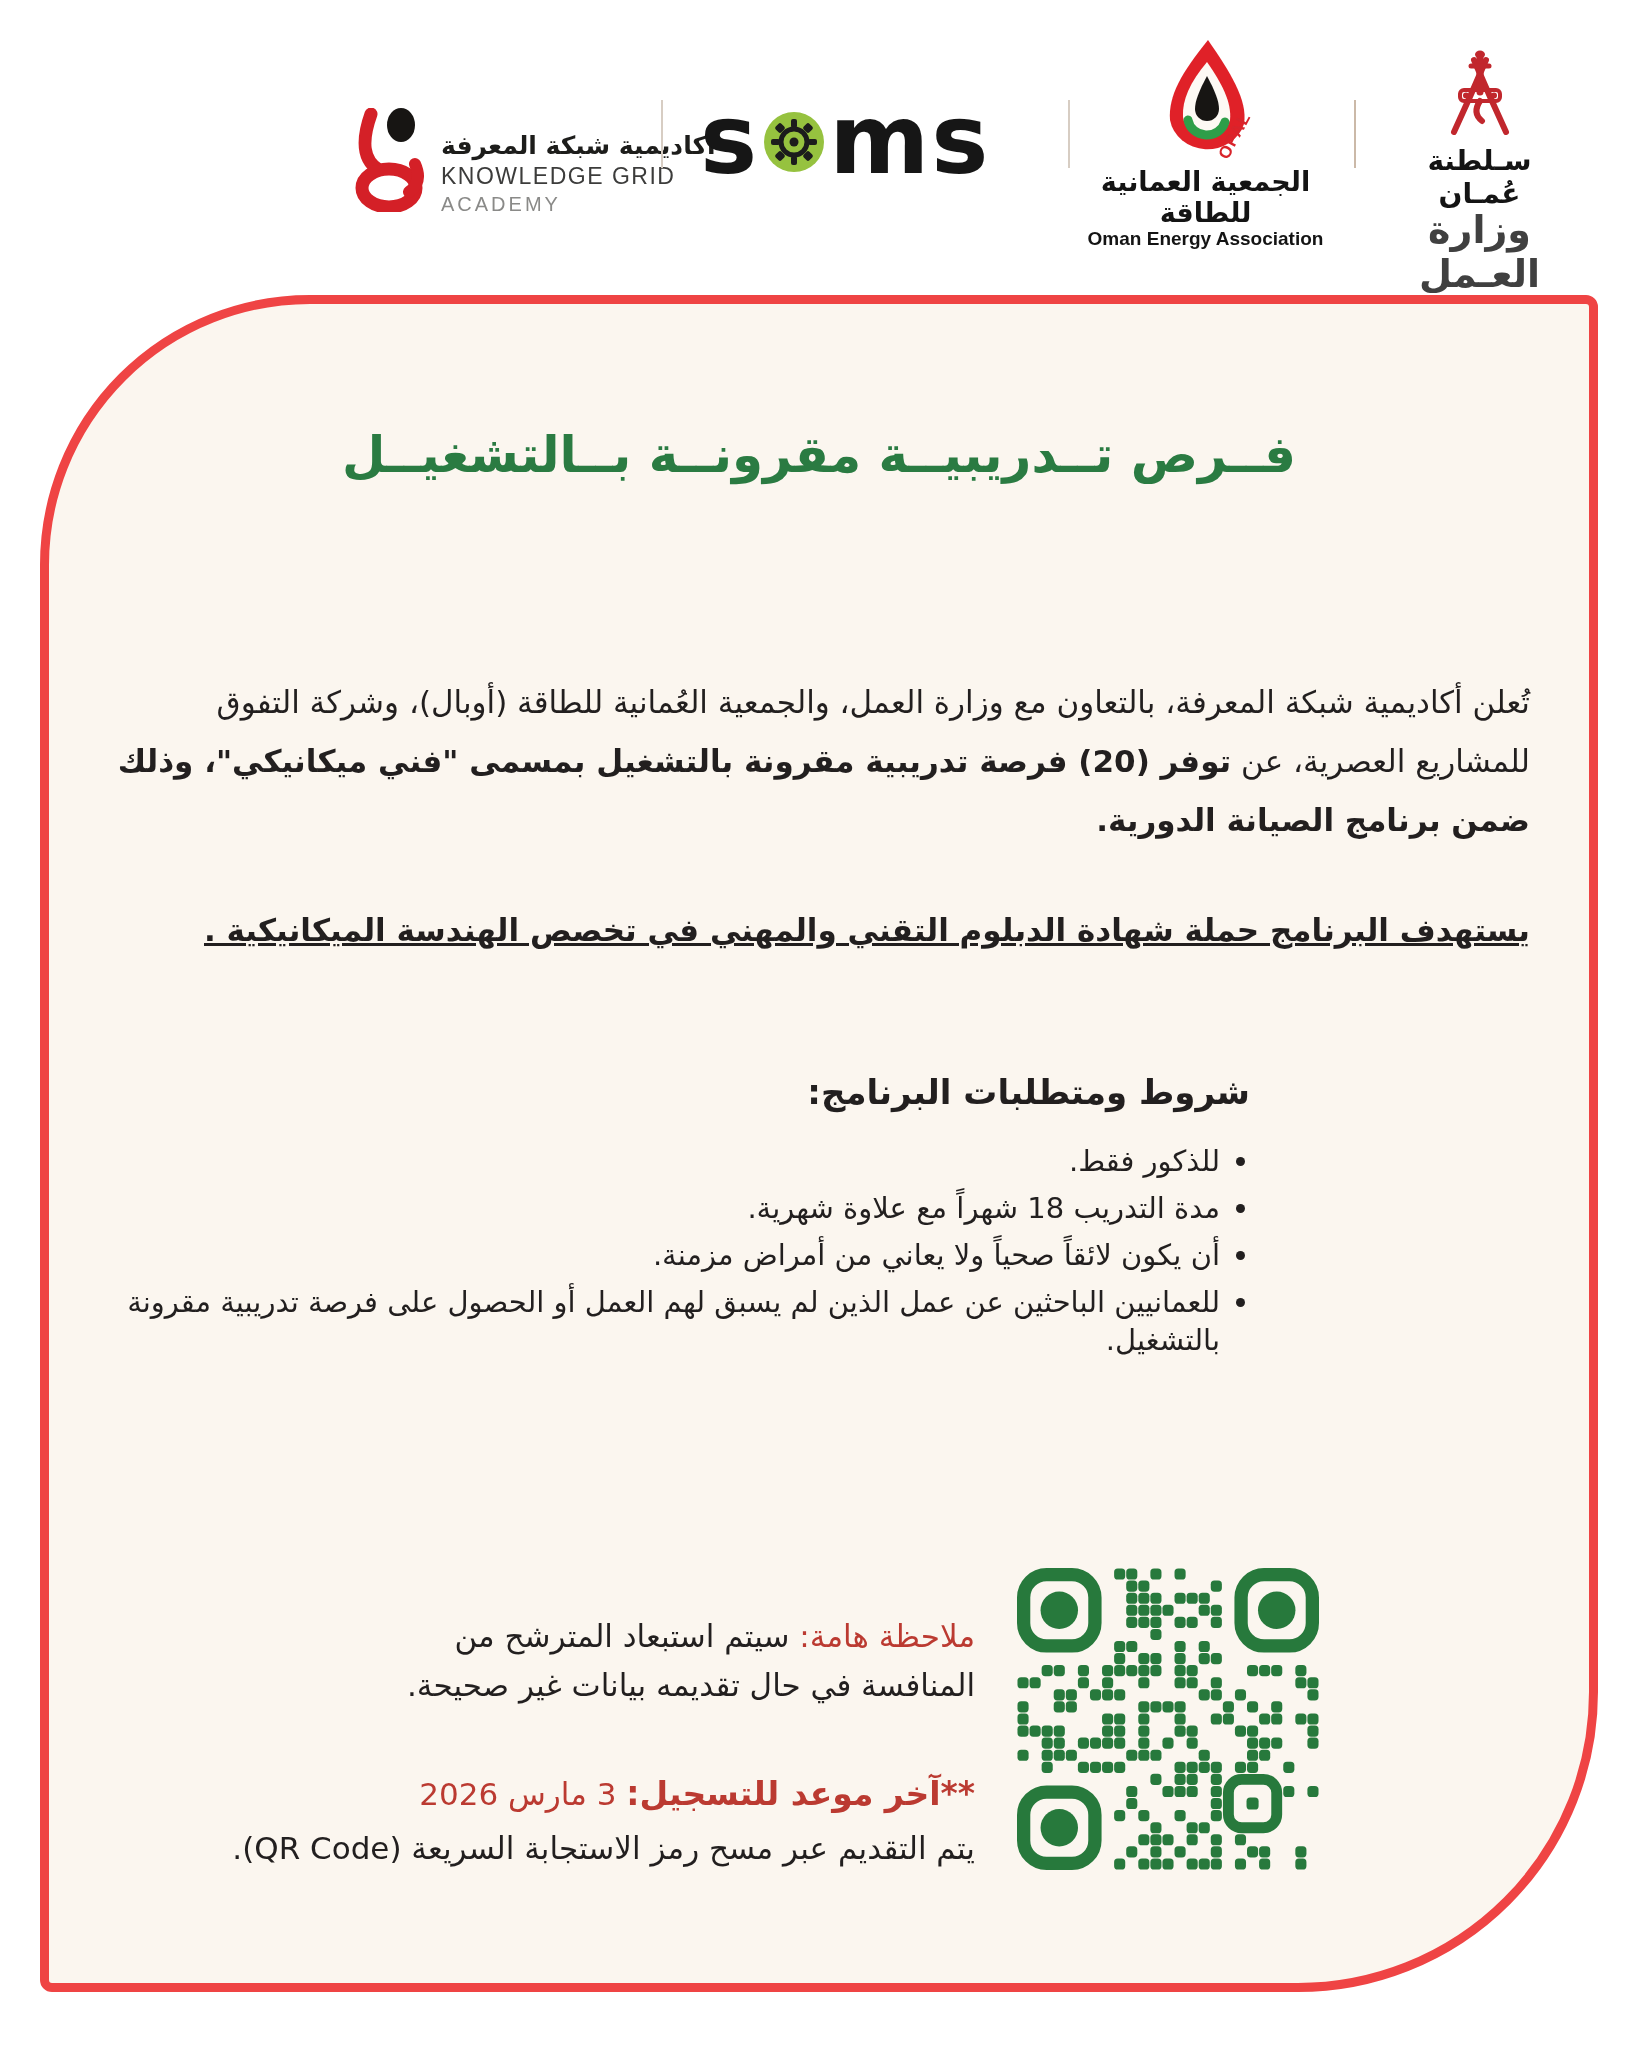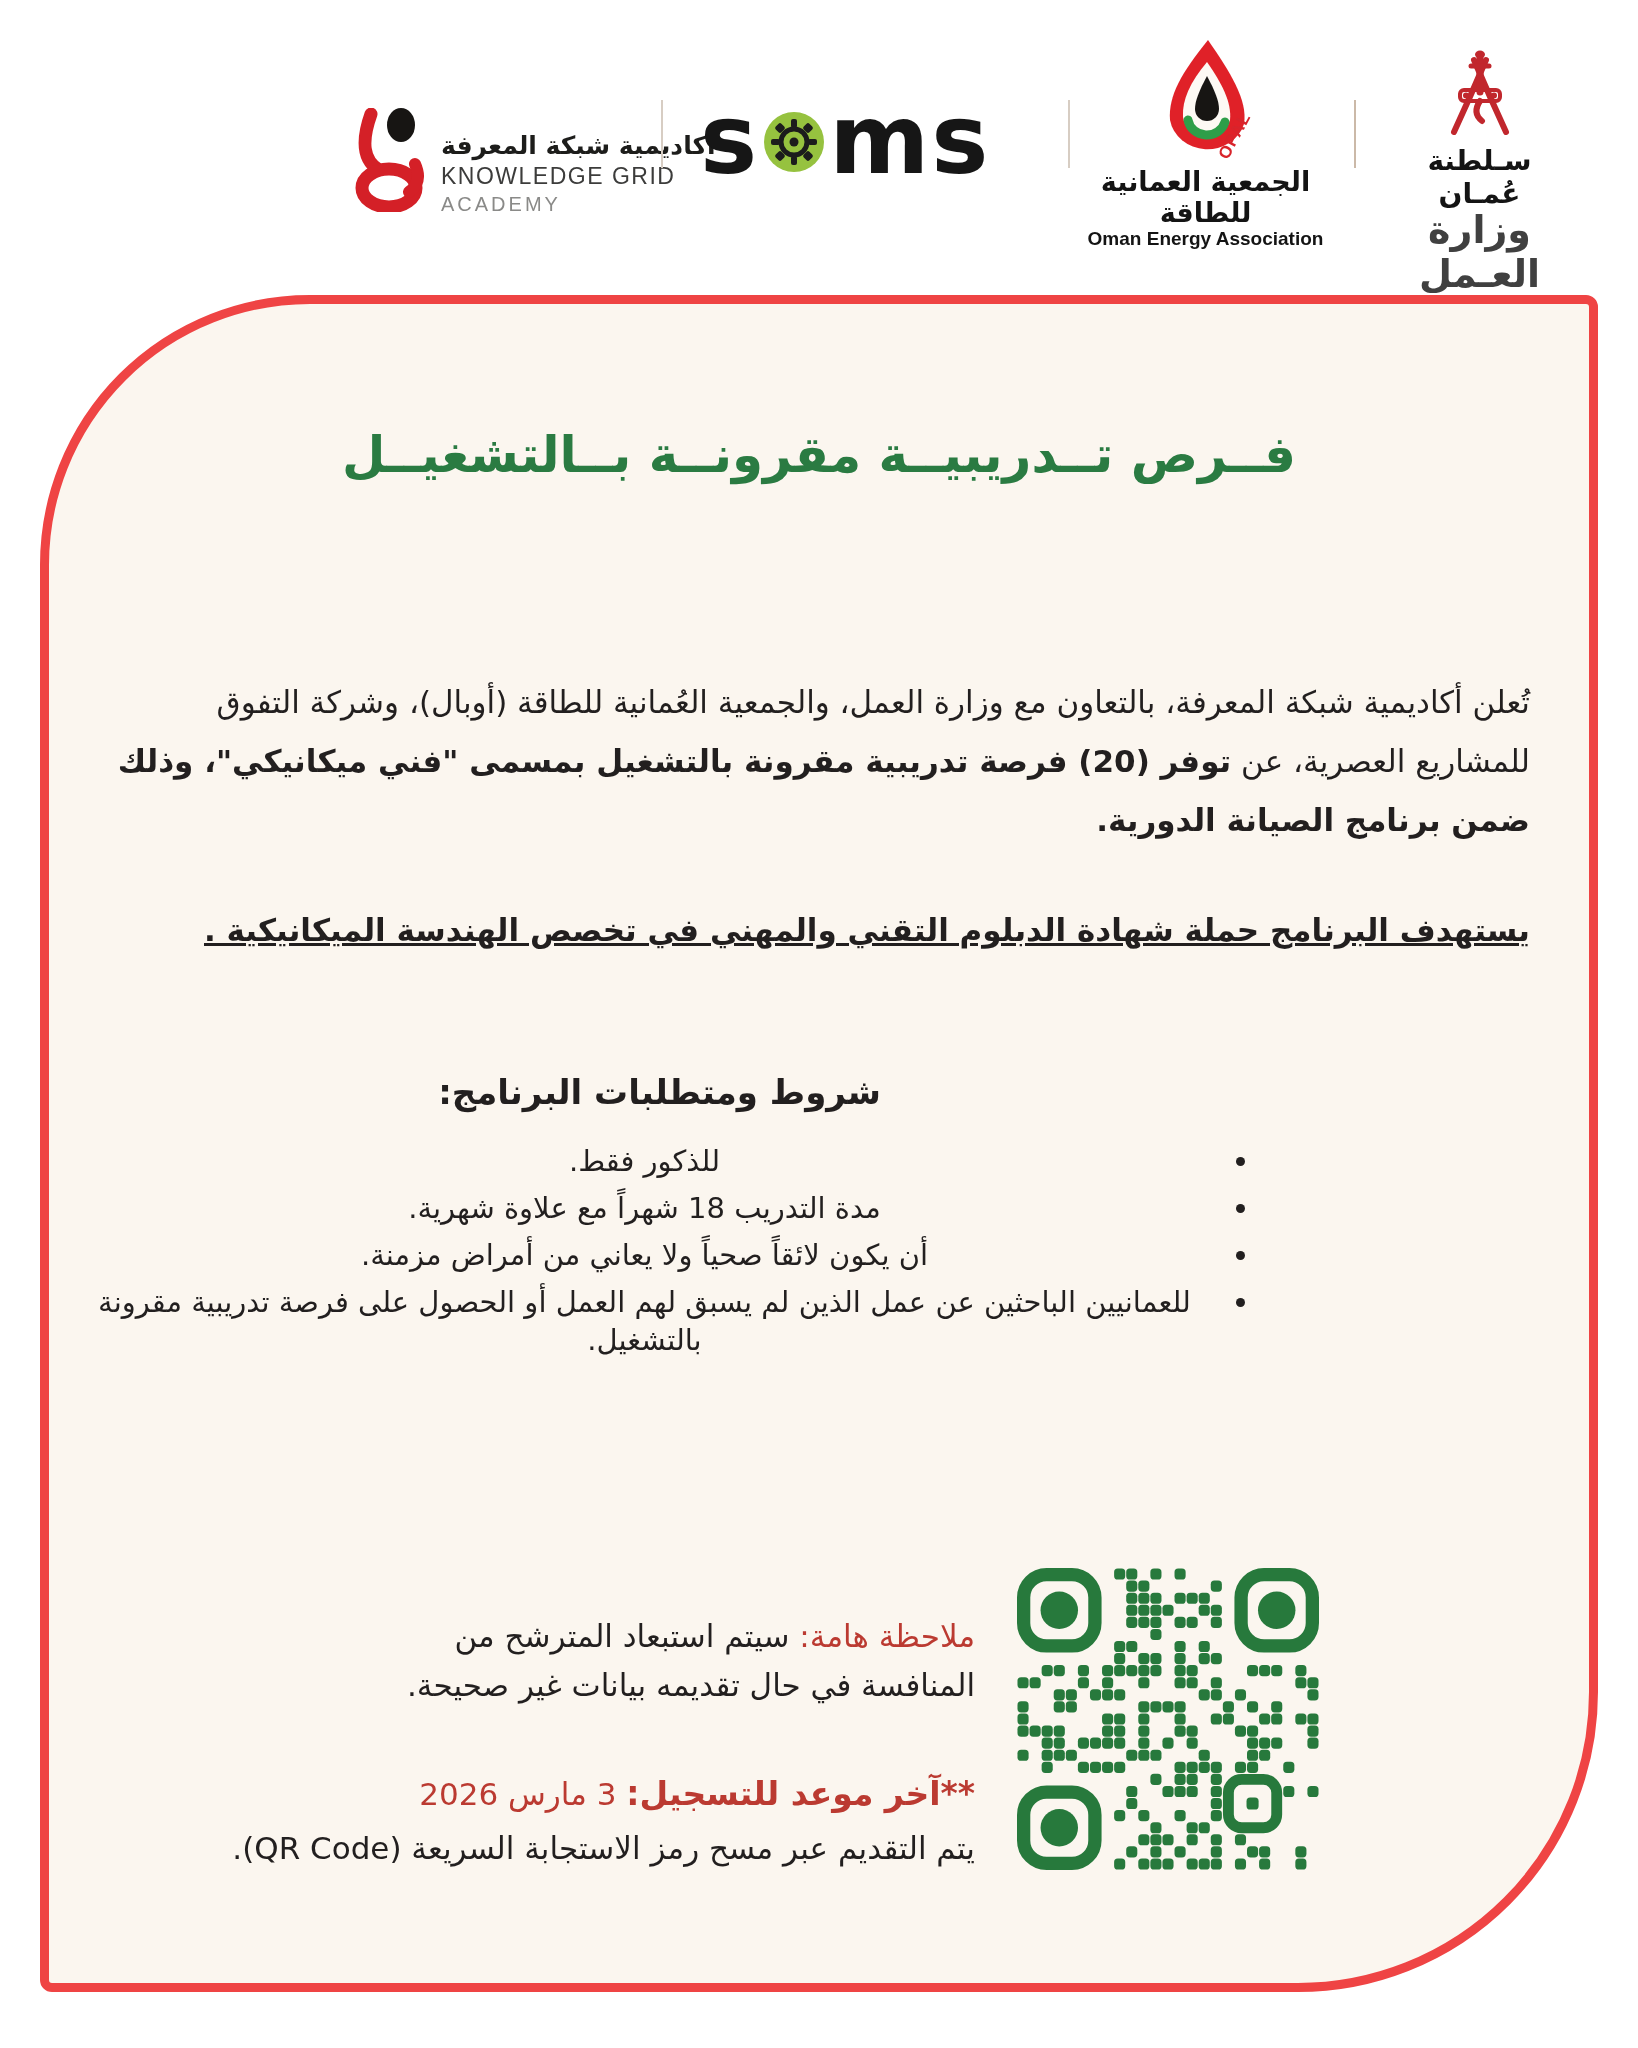--- a/index.html
+++ b/index.html
@@ -35,21 +35,21 @@
   .card{position:absolute;left:40px;top:295px;width:1558px;height:1697px;box-sizing:border-box;
         background:#fbf6ef;border:9px solid #ef4444;border-radius:270px 12px 300px 12px;}
 
   .card .abs{position:absolute;}
   .poster-title{top:88px;left:0;right:0;text-align:center;font-size:50px;font-weight:700;
                 color:#2a7b42;direction:rtl;}
   .intro{top:338px;left:46px;right:59px;font-size:31px;line-height:59px;direction:rtl;text-align:right;}
   .intro b,.target{font-weight:700;}
   .target{top:570px;left:46px;right:59px;font-size:31px;line-height:50px;direction:rtl;text-align:right;text-decoration:underline;}
 
-  .conditions{top:768px;left:20px;right:339px;direction:rtl;text-align:center;}
+  .conditions{top:768px;left:20px;right:339px;direction:rtl;text-align:right;}
   .conditions-heading{font-size:34px;font-weight:700;margin:0 0 30px 0;}
   .conditions ul{margin:0;padding:0 30px 0 0;font-size:29px;line-height:38px;}
   .conditions li{margin-bottom:9px;}
 
   .qr{top:1264px;left:968px;width:302px;height:302px;}
 
   .notes{top:1308px;left:91px;right:614px;direction:rtl;text-align:right;font-size:31px;line-height:49px;}
   .note1{width:575px;margin-left:auto;margin-right:0;}
   .note-label{color:#bb3a31;font-weight:400;text-align:center;}
   .deadline{margin-top:62px;line-height:44px;}

